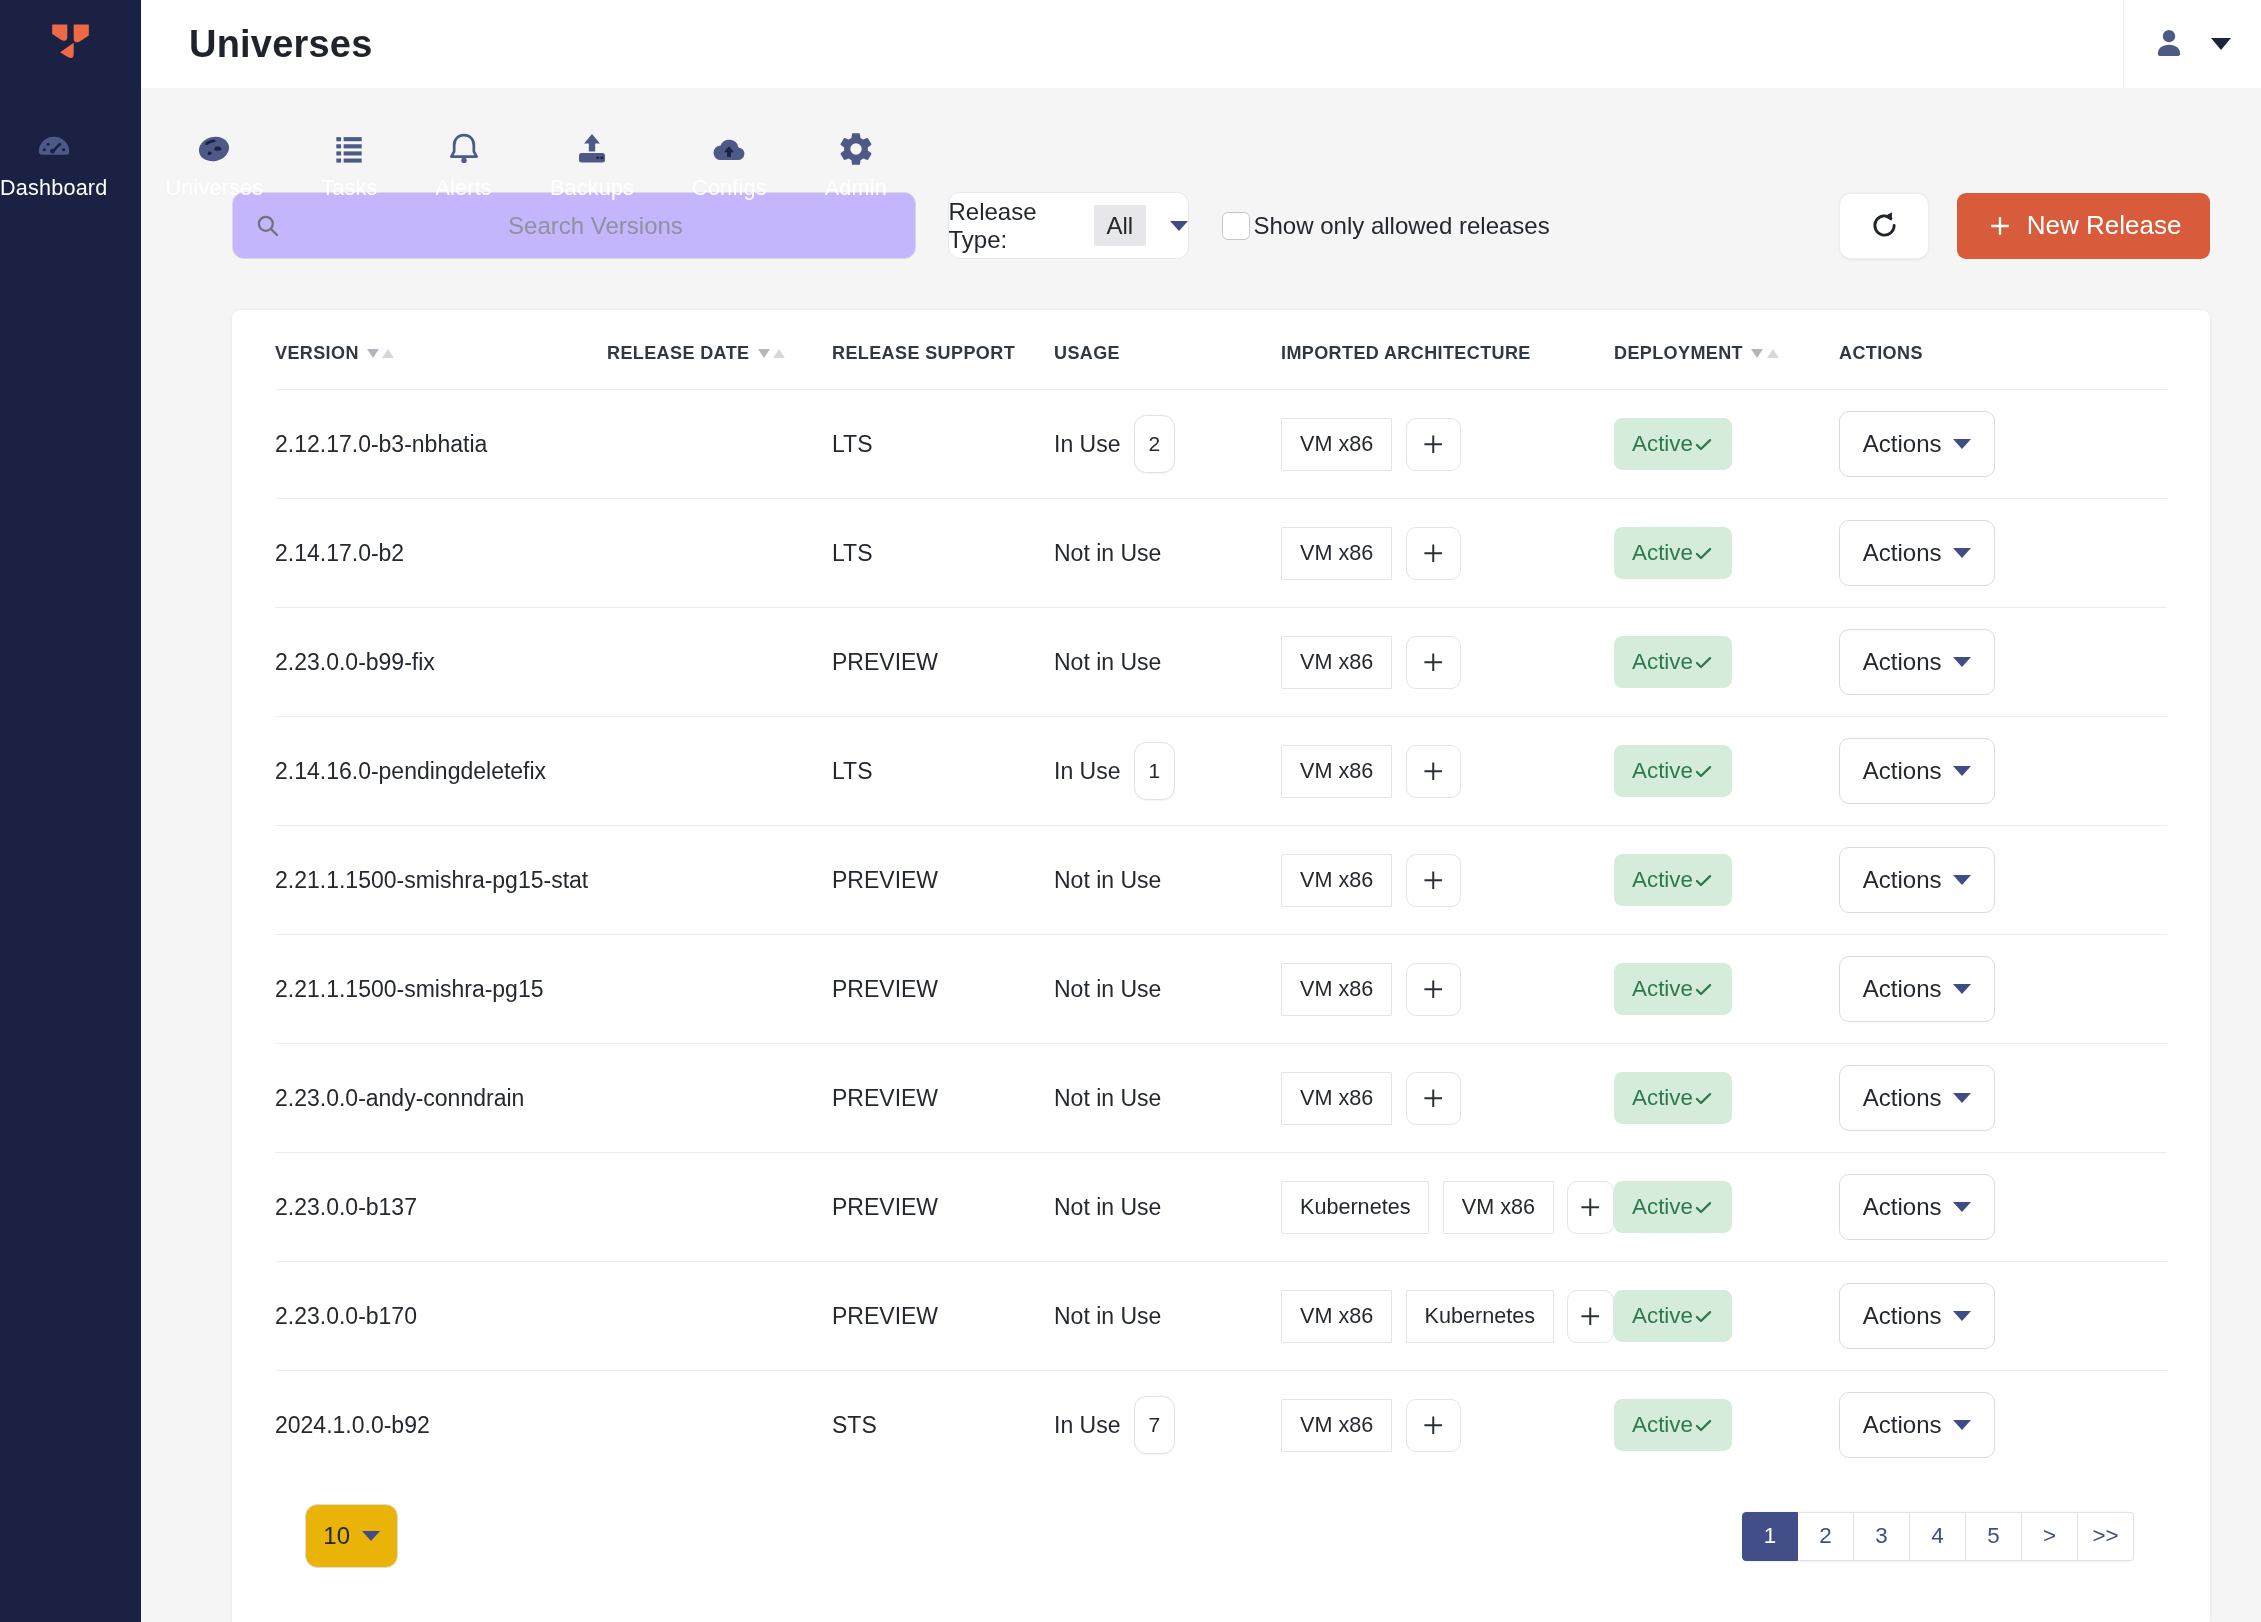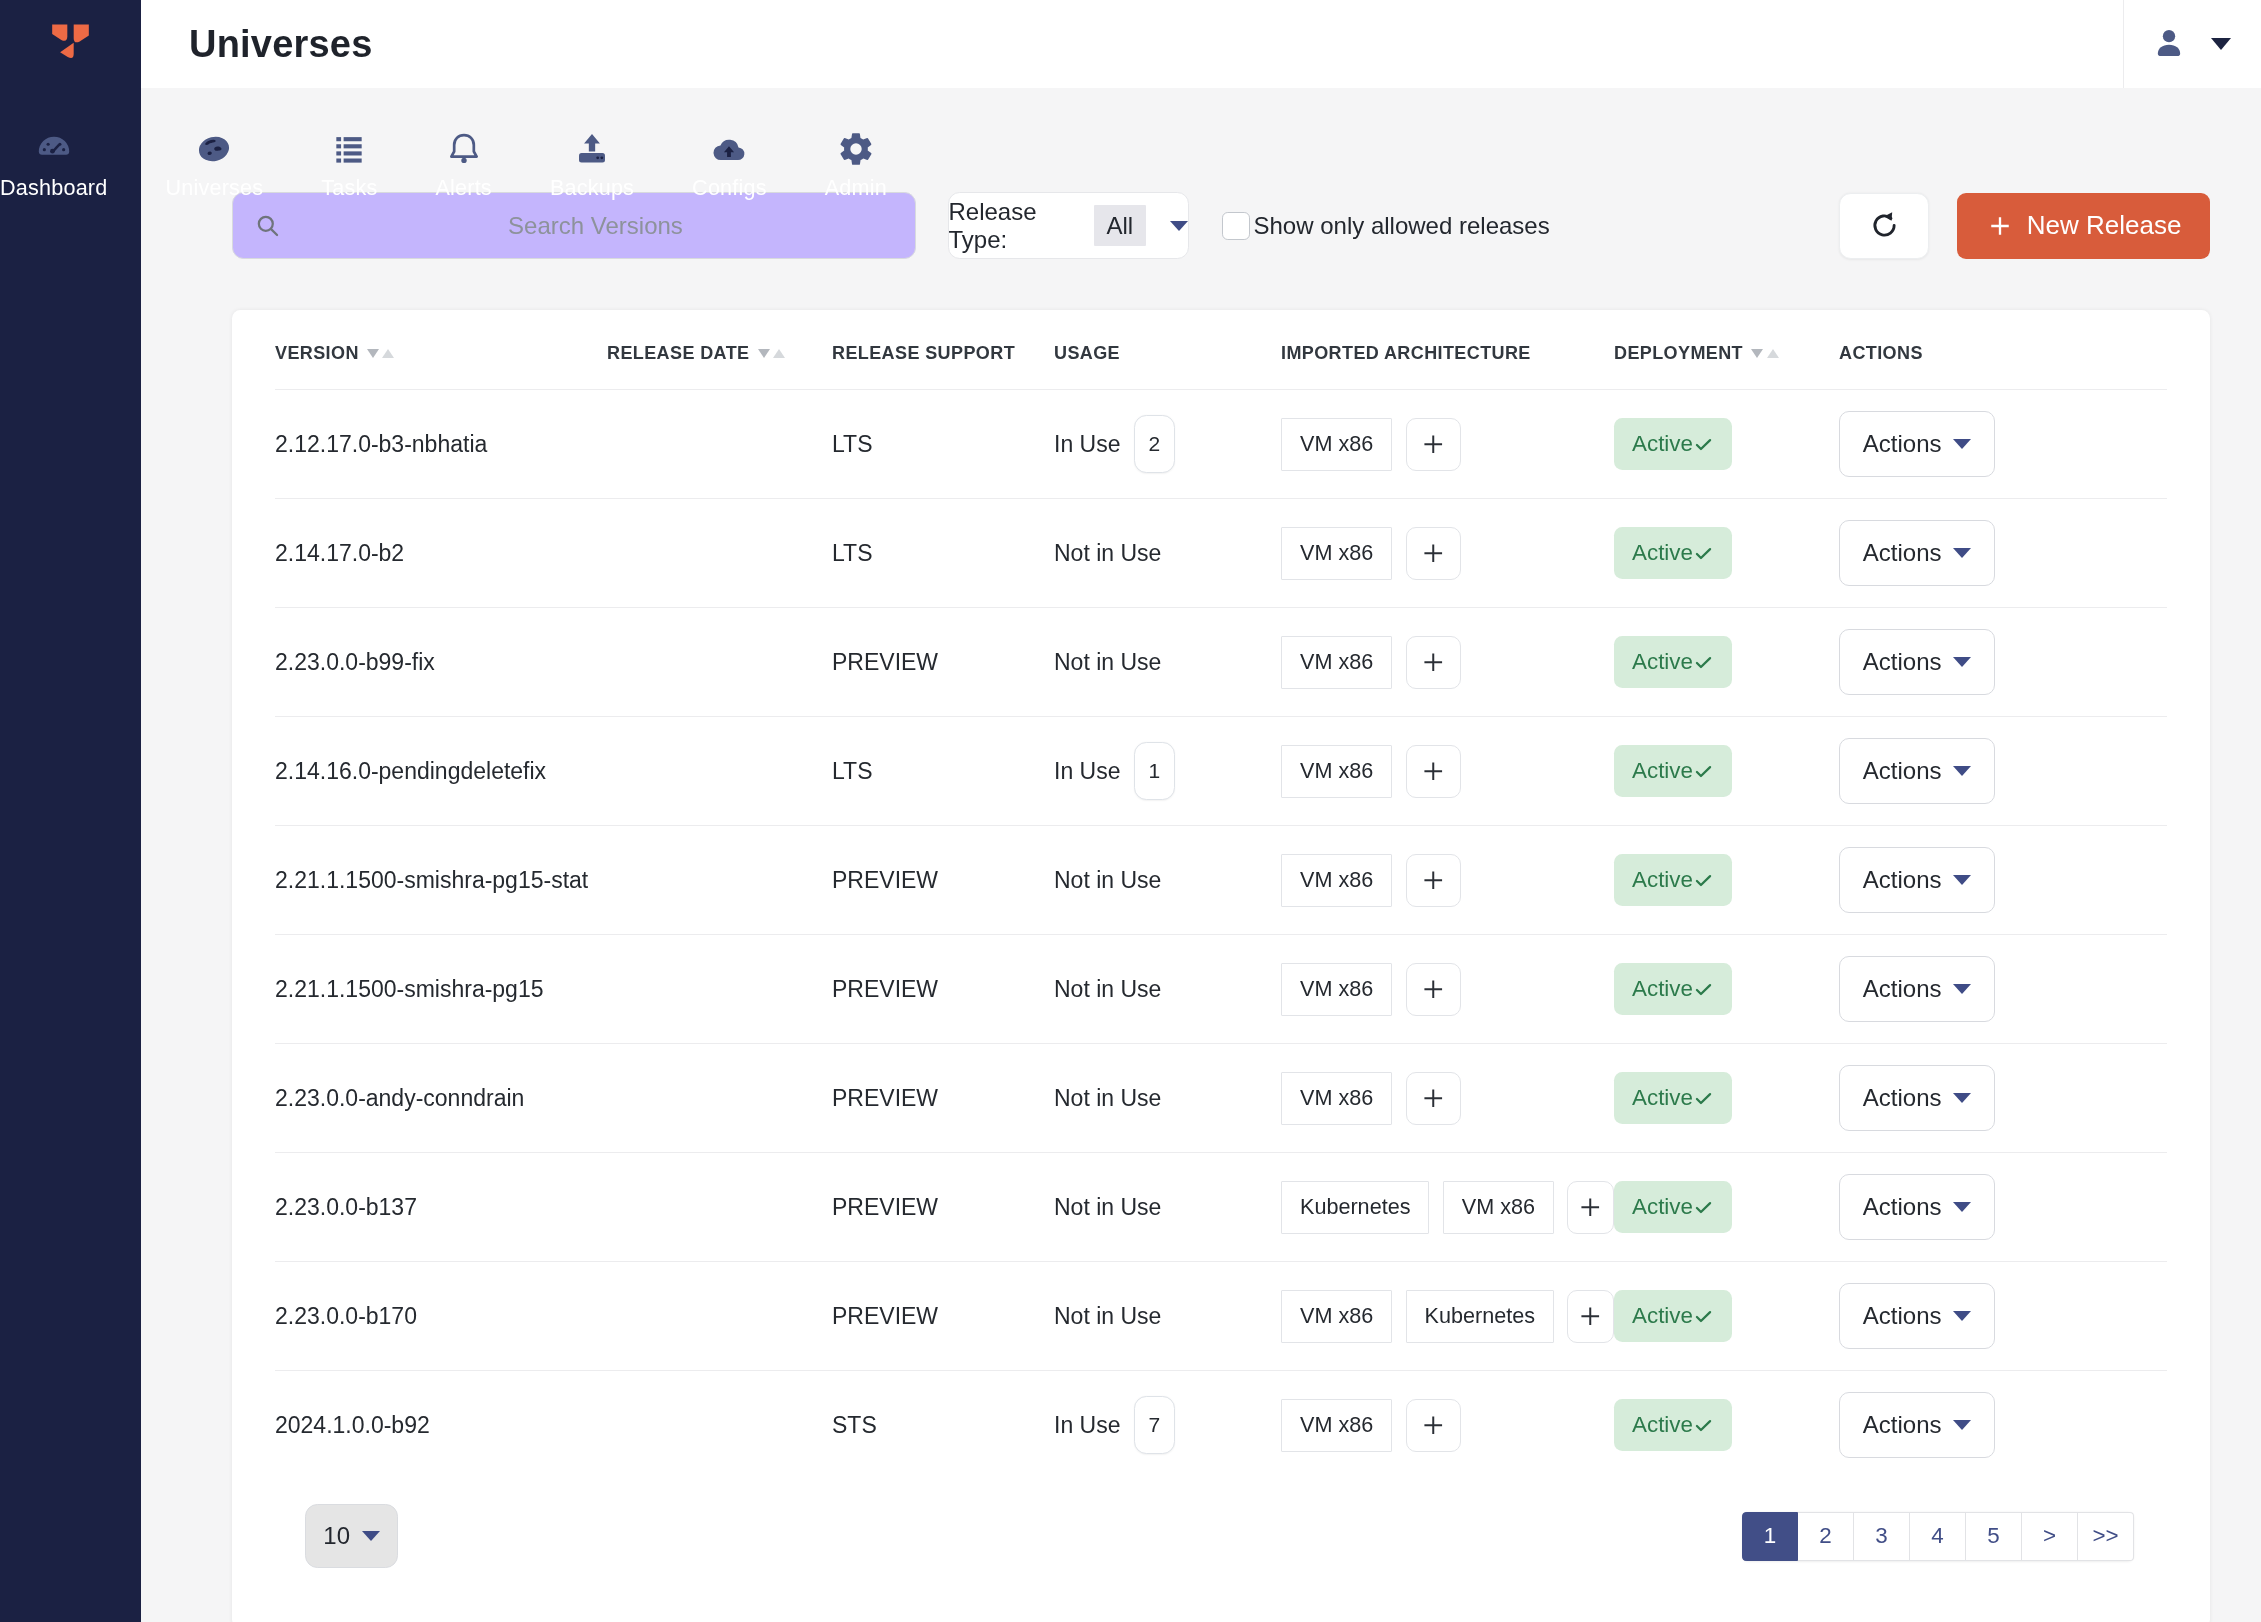--- a/index.html
+++ b/index.html
@@ -75,21 +75,21 @@
     background:#d6ecda; border-radius:8.3px; color:#2c7a4b; font-size:22.4px; font-weight:500; }
   .actions-btn { display:inline-flex; align-items:center; justify-content:center; gap:11.6px; width:156px; height:66px;
     background:#fff; border:0.8px solid #d8dadf; border-radius:10px; font-size:24px; color:#25292f; cursor:pointer;
     font-family:inherit; }
   .caret { width:0; height:0; border-left:9px solid transparent; border-right:9px solid transparent;
     border-top:10.8px solid #3f4c86; }
 
   
   .pager-row { display:flex; align-items:center; justify-content:space-between; margin-top:25px; padding:0 33px 0 30px; }
   .page-size { display:inline-flex; align-items:center; justify-content:center; gap:11.6px; width:93px; height:64px;
-    background:#e5e5e5; border:0.8px solid #dadce0; border-radius:12.4px; font-size:24px; color:#23272e; cursor:pointer; }
+    background:#eab308; border:0.8px solid #dadce0; border-radius:12.4px; font-size:24px; color:#23272e; cursor:pointer; }
   .pages { display:flex; box-shadow:0 0.8px 2.5px rgba(0,0,0,.07); border-radius:6.6px; }
   .pg { min-width:56px; height:49px; background:#fff; border:0.8px solid #e2e3e6; border-left-width:0;
     color:#414e87; font-size:22.4px; display:inline-flex; align-items:center; justify-content:center; cursor:pointer;
     font-family:inherit; }
   .pg:first-child { border-left-width:0.8px; border-radius:4.1px 0 0 4.1px; }
   .pg:last-child { border-radius:0 4.1px 4.1px 0; }
   .pg.active { background:#414e87; border-color:#414e87; color:#fff; }
 </style>
 </head>
 <body>

